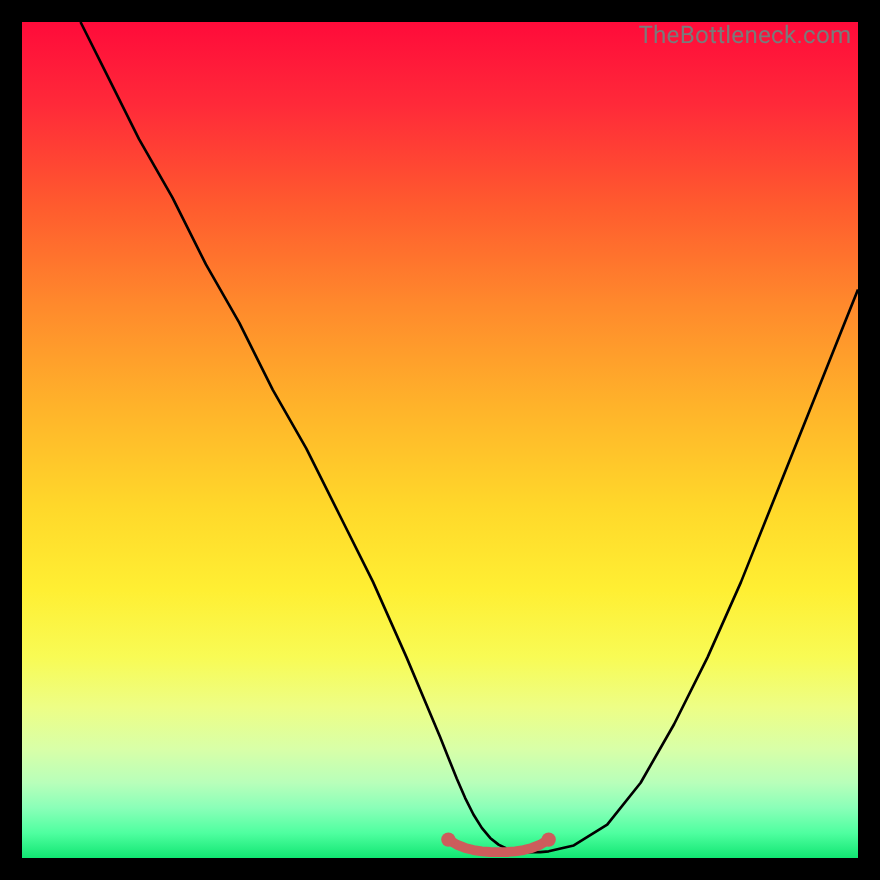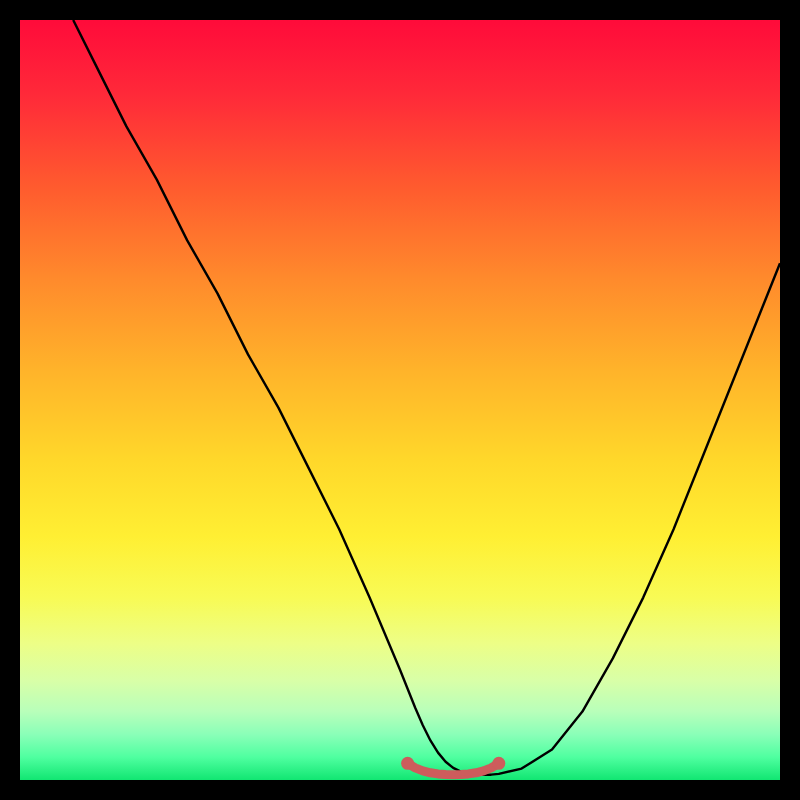--- a/index.html
+++ b/index.html
@@ -71,13 +71,14 @@
 
   <svg class="curve" viewBox="0 0 760 760" preserveAspectRatio="none">
     <g id="series">
         <path d="M53.20 0.00 L76.00 45.60 L106.40 106.40 L136.80 159.60 L167.20 220.40 L197.60 273.60 L228.00 334.40 L258.40 387.60 L288.80 448.40 L319.20 509.20 L349.60 577.60 L380.00 649.80 L387.60 668.80 L395.20 687.80 L402.80 705.28 L410.40 720.48 L418.00 732.64 L425.60 741.76 L433.20 747.84 L440.80 751.64 L448.40 753.92 L456.00 754.68 L463.60 754.68 L471.20 754.68 L478.80 753.92 L501.60 748.60 L532.00 729.60 L562.40 691.60 L592.80 638.40 L623.20 577.60 L653.60 509.20 L684.00 433.20 L714.40 357.20 L744.80 281.20 L760.00 243.20" fill="none" stroke="#000000" stroke-width="2.4" stroke-linejoin="round"></path>
         <path d="M387.60 743.28 L395.20 747.84 L402.80 750.88 L410.40 752.78 L418.00 753.92 L425.60 754.53 L433.20 754.68 L440.80 754.53 L448.40 753.92 L456.00 752.78 L463.60 750.88 L471.20 747.84 L478.80 743.28" fill="none" stroke="#cd5c5c" stroke-width="9" stroke-linecap="round" stroke-linejoin="round"></path>
         <circle cx="387.60" cy="743.28" r="6.5" fill="#cd5c5c"></circle>
         <circle cx="478.80" cy="743.28" r="6.5" fill="#cd5c5c"></circle>
       </g>
   </svg>
 
+  <div class="watermark">TheBottleneck.com</div>
 </div>
 
 </body></html>

